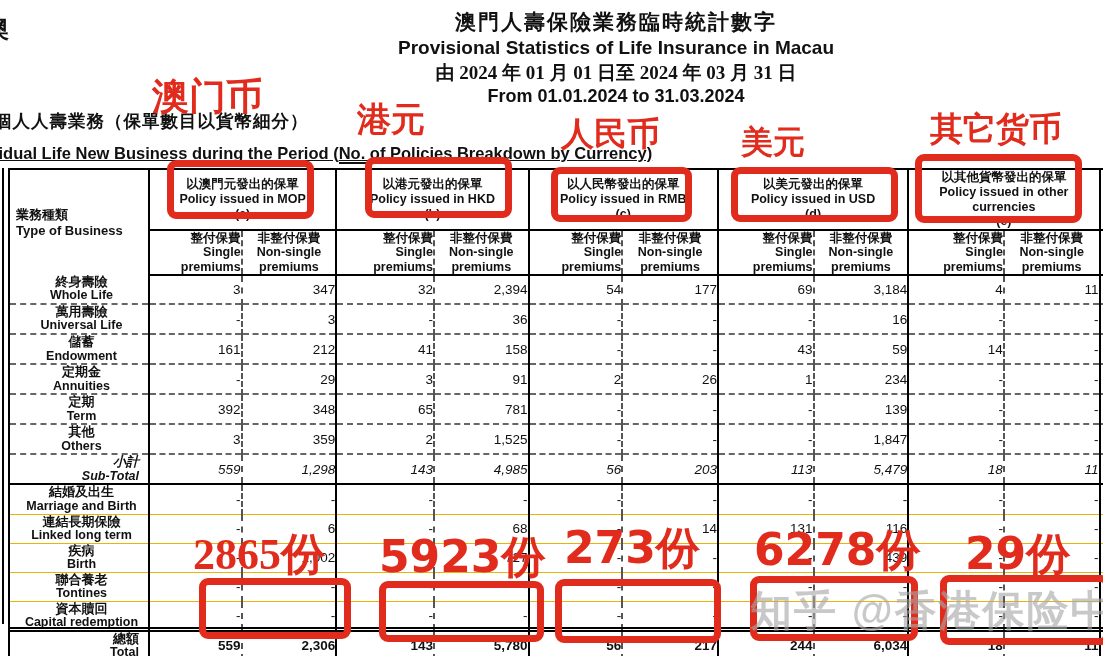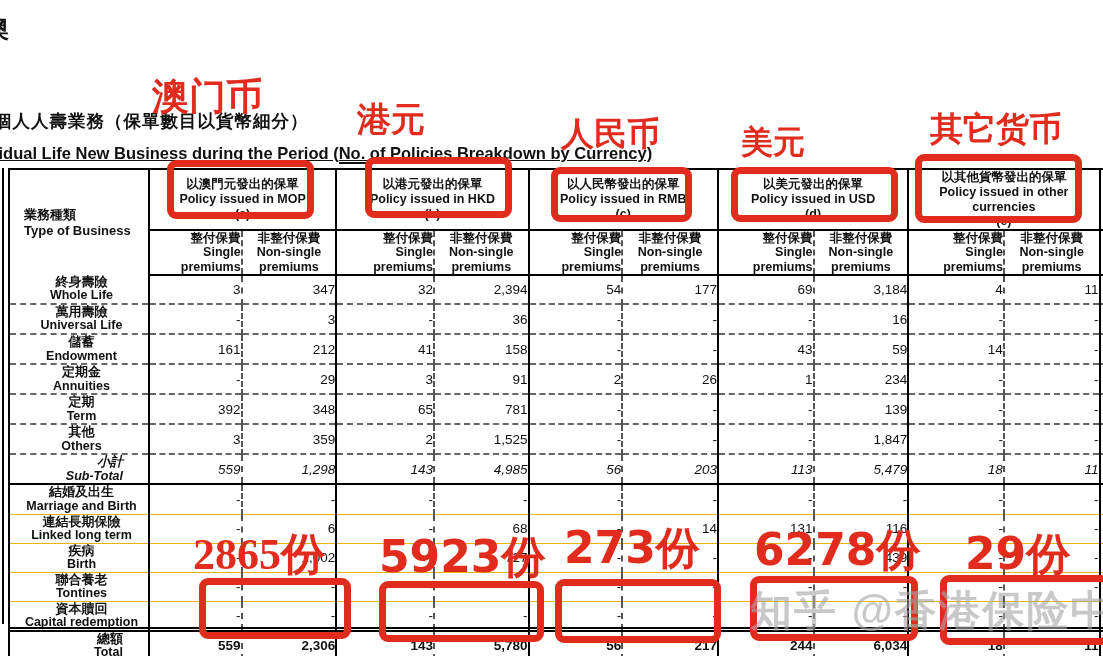--- a/index.html
+++ b/index.html
@@ -19,37 +19,37 @@
   .sec-zh{position:absolute;left:-6px;top:109px;font-size:17.5px;font-weight:700;letter-spacing:1px;white-space:nowrap;}
   .sec-en{position:absolute;left:-40px;top:144px;font-size:16.5px;font-weight:700;white-space:nowrap;
           text-decoration:underline;}
   .sec-en .u2{border-bottom:2px solid #111;}
 
   
   .tbl-wrap{position:absolute;left:8px;top:168px;width:1160px;}
   table.stats{border-collapse:collapse;table-layout:fixed;width:1151px;border:2px solid #000;}
   table.stats th,table.stats td{padding:0;margin:0;vertical-align:middle;overflow:hidden;}
   .lbl-head{border-right:2px solid #000;text-align:left;vertical-align:middle;}
-  .lbl-head div{padding-left:14px;font-size:13px;font-weight:700;line-height:1.2;}
+  .lbl-head div{padding-left:6px;font-size:13px;font-weight:700;line-height:1.2;}
   .ghead{border-left:2px solid #000;border-bottom:2px solid #000;text-align:center;}
   .ghead div{font-size:12.5px;font-weight:700;line-height:1.18;}
   .shead{text-align:center;border-bottom:2px solid #000;}
   .shead div{font-size:12.5px;font-weight:700;line-height:1.15;}
   .shead.s{border-left:2px solid #000;text-align:right;}
   .shead.ns{border-left:2px dashed #555;}
   .shead.clip-s{border-left:2px solid #000;text-align:left;}
   .shead.clip-s div{padding-left:5px;}
   tr.hr1{height:42px;} tr.hr2{height:42px;}
   tr.ru{height:28px;} tr.rst{height:27px;} tr.rl{height:29px;} tr.rt{height:29px;}
 
   td.lbl{border-right:2px solid #000;text-align:center;}
   td.lbl .zh{font-size:13px;font-weight:700;padding-left:5px;line-height:1.1;}
   td.lbl .en{font-size:12.5px;font-weight:700;padding-left:5px;line-height:1.1;}
   td.lbl.right{text-align:right;}
-  td.lbl.right .zh,td.lbl.right .en{padding-right:25px;}
+  td.lbl.right .zh,td.lbl.right .en{padding-right:9px;}
   tr.rst td.lbl .zh,tr.rst td.lbl .en{font-style:italic;}
   td.val{font-size:13.5px;text-align:right;padding-right:16px;}
   td.val.gs{border-left:2px solid #000;}
   td.val.ds{border-left:2px dashed #555;}
   tr.ru td{border-top:2px dashed #666;}
   tr.ru:first-child td{border-top:none;}
   tr.rst td{border-top:2px dashed #666;border-bottom:2px solid #000;}
   tr.rl td{border-top:1px solid #eab308;}
   tr.rt td{border-top:2px solid #000;}
   tr.rst td.val{font-style:italic;}
@@ -87,20 +87,26 @@
   .watermark{position:absolute;left:750px;top:583px;font-size:42px;font-weight:700;
              color:#a8a8a8;opacity:.62;letter-spacing:2px;white-space:nowrap;z-index:8;}
 </style>
 </head>
 <body>
 
 <div class="page">
 
   <span class="frag-topleft">澳</span>
 
+  <div class="title-block">
+    <div class="t-zh">澳門人壽保險業務臨時統計數字</div>
+    <div class="t-en">Provisional Statistics of Life Insurance in Macau</div>
+    <div class="t-period-zh">由 2024 年 01 月 01 日至 2024 年 03 月 31 日</div>
+    <div class="t-period-en">From 01.01.2024 to 31.03.2024</div>
+  </div>
 
   <div class="sec-zh">個人人壽業務（保單數目以貨幣細分）</div>
   <div class="sec-en"><span>Individual Life New Business during the Period (</span><span class="u2">No. of Policies</span><span> Breakdown by Currency)</span></div>
 
   <span class="red-txt rc0">澳门币</span>
   <span class="red-txt rc1">港元</span>
   <span class="red-txt rc2">人民币</span>
   <span class="red-txt rc3">美元</span>
   <span class="red-txt rc4">其它货币</span>
 

